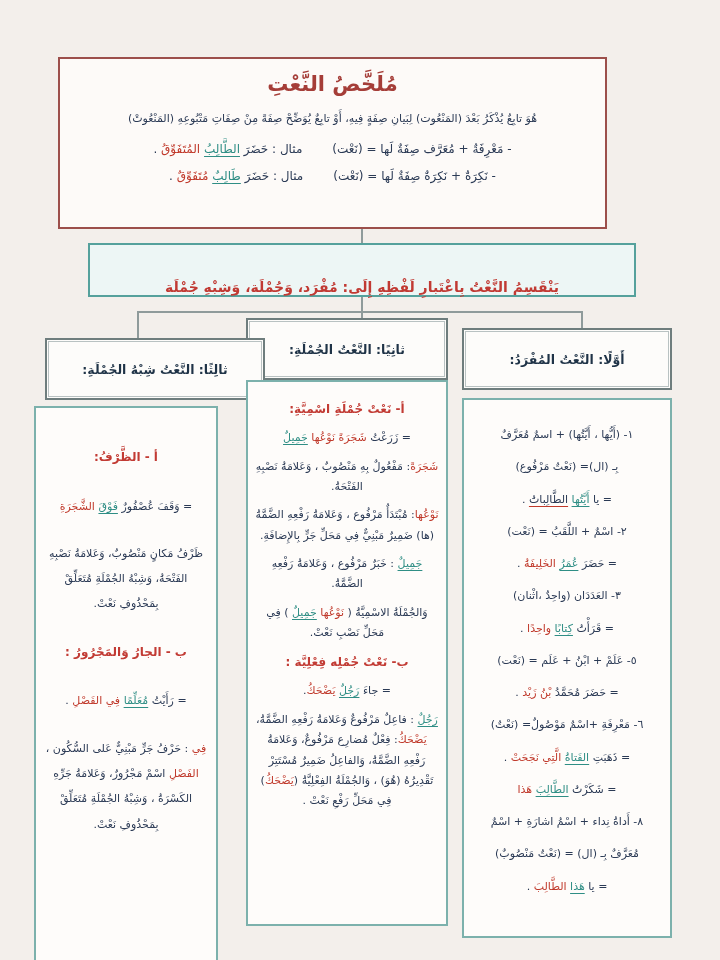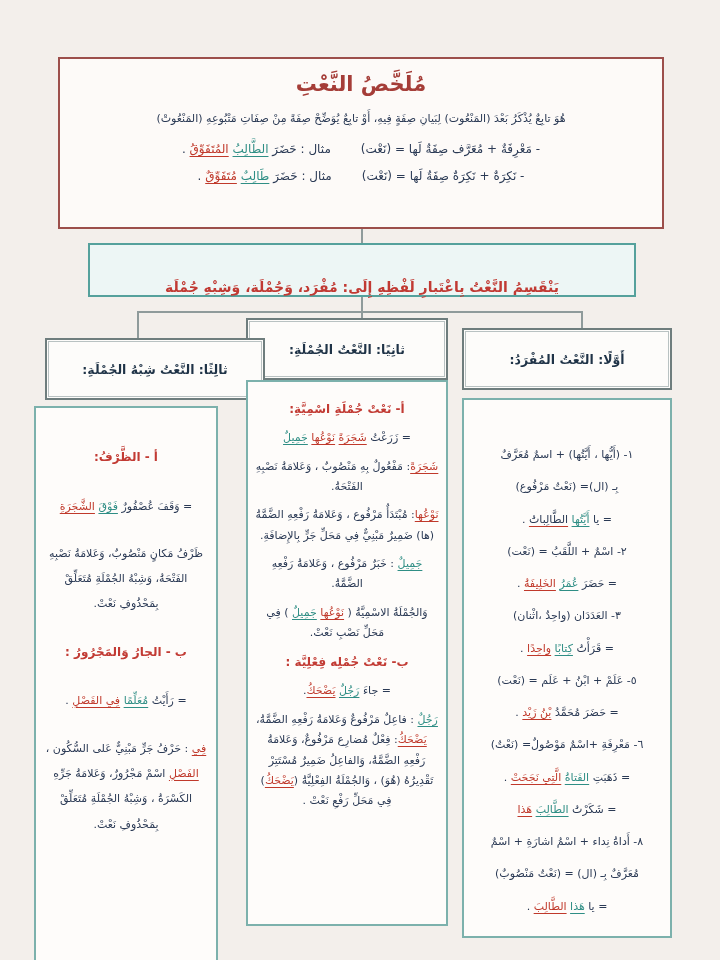--- a/index.html
+++ b/index.html
@@ -1,53 +1,53 @@
 <!DOCTYPE html>
 <html dir="rtl" lang="ar"><head>
 <meta charset="utf-8">
 <style>
   html,body{margin:0;padding:0;}
   body{background:#e9e5e1;font-family:"DejaVu Sans",sans-serif;}
   .page{position:relative;width:720px;height:960px;margin:0 auto;background:#f3efeb;direction:rtl;overflow:hidden;}
 
   
-  .title-box{position:absolute;left:58px;top:57px;width:606px;height:172px;
+  .title-box{position:absolute;left:58px;top:57px;width:549px;height:172px;
     border:2px solid #9c4f4b;background:#fdfaf8;box-sizing:border-box;text-align:center;}
   .main-title{margin-top:13px;font-size:21px;font-weight:bold;color:#a53d38;}
   .definition{margin-top:13px;padding:0 10px;font-size:11px;color:#2b3a55;line-height:1.8;}
   .rule-line{margin-top:13px;font-size:12px;color:#2b3a55;}
 
   .subtitle-box{position:absolute;left:88px;top:243px;width:548px;height:54px;
     border:2px solid #55a19c;background:#edf6f5;box-sizing:border-box;
     display:flex;align-items:flex-end;justify-content:center;}
   .subtitle-text{font-size:14px;font-weight:bold;color:#c13a33;}
 
   .col-header{position:absolute;box-sizing:border-box;border:2px solid #6e7d7d;background:#fdfcfa;
     display:flex;align-items:center;justify-content:center;
     font-size:12.5px;font-weight:bold;color:#1f3347;box-shadow:inset 0 0 0 1px #fdfcfa, inset 0 0 0 2px #b9c2c2;}
   .col-body{position:absolute;box-sizing:border-box;border:2px solid #7cb1ac;background:#fefcfa;
     text-align:center;color:#2b3a55;overflow:hidden;}
 
   .hdr-first {left:462px;top:328px;width:210px;height:62px;}
   .hdr-second{left:246px;top:318px;width:202px;height:62px;}
   .hdr-third {left:45px; top:338px;width:220px;height:62px;}
 
-  .body-first {left:462px;top:398px;width:210px;height:540px;padding:32px 8px;font-size:11px;line-height:1.75;}
+  .body-first {left:462px;top:398px;width:210px;height:540px;padding:12px 8px;font-size:11px;line-height:1.75;}
   .body-second{left:246px;top:380px;width:202px;height:546px;padding:8px 7px; font-size:11px;line-height:1.85;}
   .body-third {left:34px; top:406px;width:184px;height:600px;padding:14px 8px;font-size:11px;line-height:2.3;}
 
   .body-first  .block{margin:13px 0;}
   .body-second .block{margin:8px 0;}
   .body-third  .block{margin:22px 0;}
   .block.heading{color:#c23b34;font-weight:bold;font-size:12px;}
 
   
   .seg{white-space:pre-wrap;}
   .seg.t{color:#2f8e85;text-decoration:underline;text-decoration-color:#2f8e85;text-underline-offset:3px;}
-  .seg.r{color:#c0392b;text-decoration:underline;text-decoration-color:#c0392b;text-underline-offset:3px;}
+  .seg.r{color:#c0392b;text-decoration-color:#c0392b;text-underline-offset:3px;}
   .seg.n{color:#2b3a55;text-decoration:underline;text-decoration-color:#c0392b;text-underline-offset:3px;}
   .seg.gap{display:inline-block;width:30px;}
 
   
   .conn{position:absolute;background:#8f9b9b;}
   .conn-v{width:1.5px;}
   .conn-h{height:1.5px;}
 </style>
 </head>
 <body>

